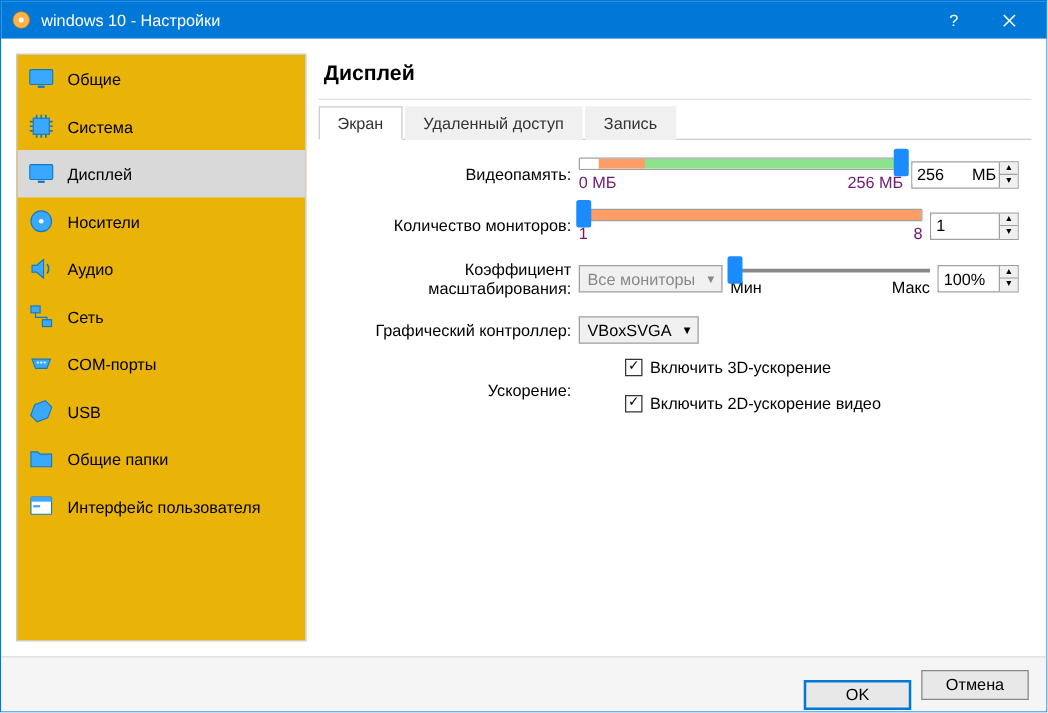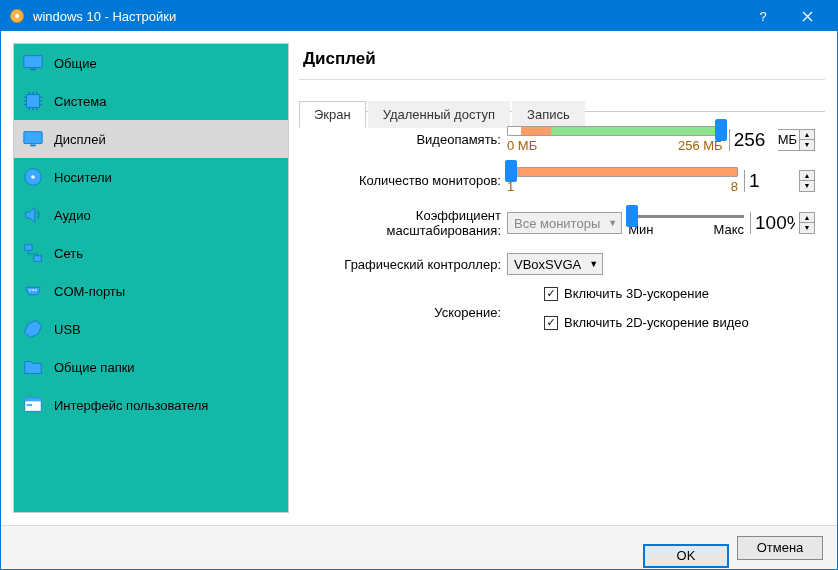--- a/index.html
+++ b/index.html
@@ -3,44 +3,44 @@
 <meta charset="utf-8">
 <style>
 * { box-sizing: border-box; margin: 0; padding: 0; font-family: "Segoe UI", Tahoma, sans-serif; font-size: 13px; }
 body { background: #fff; }
 .window { width: 838px; height: 570px; border: 1px solid #0078d7; display: flex; flex-direction: column; }
 .titlebar { height: 30px; background: #0078d7; color: #fff; display: flex; align-items: center; padding: 0 8px; }
 .titlebar .gear { width: 16px; height: 16px; margin-right: 8px; }
 .titlebar .title { flex: 1; font-size: 13px; }
 .titlebar .btn { width: 44px; height: 30px; display: flex; align-items: center; justify-content: center; color: #fff; }
 .content { flex: 1; display: flex; padding: 12px; gap: 10px; background: #fff; }
-.sidebar { width: 276px; border: 1px solid #cccccc; background: #14b8a6; overflow: hidden; }
+.sidebar { width: 232px; border: 1px solid #cccccc; background: #eab308; overflow: hidden; }
 .sidebar-item { display: flex; align-items: center; height: 38px; padding: 0 8px; gap: 10px; cursor: pointer; }
 .sidebar-item.selected { background: #d9d9d9; }
 .sidebar-item .icon { width: 22px; height: 22px; flex-shrink: 0; }
 .sidebar-item .label { font-size: 13px; color: #000; }
 .main { flex: 1; display: flex; flex-direction: column; }
 .page-title { font-size: 17px; font-weight: 600; padding: 6px 4px 10px 4px; border-bottom: 1px solid #ddd; margin-bottom: 0; }
 .tabs { display: flex; border-bottom: 1px solid #cccccc; margin-top: 4px; }
-.tab { padding: 5px 14px; border: 1px solid transparent; border-bottom: none; position: relative; top: 17px; cursor: pointer; background: #f0f0f0; margin-right: 2px; color: #333; }
+.tab { padding: 5px 14px; border: 1px solid transparent; border-bottom: none; position: relative; top: 1px; cursor: pointer; background: #f0f0f0; margin-right: 2px; color: #333; }
 .tab.active { background: #fff; border-color: #cccccc; border-bottom: 1px solid #fff; }
 .panel { padding: 14px 10px 10px 10px; }
 .row { display: flex; align-items: center; margin-bottom: 10px; min-height: 24px; }
 .row-label { width: 198px; text-align: right; padding-right: 6px; color: #000; }
 .row-body { flex: 1; display: flex; align-items: center; gap: 6px; }
 .slider-wrap { position: relative; flex: 1; display: flex; flex-direction: column; }
 .track { position: relative; height: 10px; border: 1px solid #a0a0a0; border-radius: 1px; display: flex; overflow: hidden; }
 .seg { height: 100%; }
 .seg.white { background: #fff; }
 .seg.orange { background: #ff9d66; }
 .seg.green { background: #8de28d; }
 .thumb { position: absolute; top: -7px; width: 12px; height: 22px; background: #1a8cff; border-radius: 2px; }
-.slider-labels { display: flex; justify-content: space-between; font-size: 12px; color: #a16207; margin-top: 2px; }
+.slider-labels { display: flex; justify-content: space-between; font-size: 12px; color: #701a75; margin-top: 2px; }
 .spinbox { display: flex; align-items: center; border: 1px solid #a0a0a0; height: 22px; background: #fff; }
-.spinbox input { border: none; width: 48px; text-align: left; padding: 0 4px; font-size: 19px; outline: none; }
+.spinbox input { border: none; width: 48px; text-align: left; padding: 0 4px; font-size: 13px; outline: none; }
 .spinbox .unit { padding-right: 2px; font-size: 13px; }
 .spin-btns { display: flex; flex-direction: column; border-left: 1px solid #a0a0a0; }
 .spin-btns div { width: 14px; height: 10px; font-size: 7px; text-align: center; line-height: 10px; background: #f0f0f0; cursor: pointer; }
 .spin-btns div:first-child { border-bottom: 1px solid #a0a0a0; }
 .combo { display: flex; align-items: center; border: 1px solid #a0a0a0; height: 22px; background: #f0f0f0; padding: 0 4px 0 6px; gap: 8px; cursor: pointer; text-align: center; }
 .combo.disabled { color: #888; }
 .combo .arrow { font-size: 9px; }
 .checkbox-row { display: flex; align-items: center; gap: 6px; margin-bottom: 8px; margin-left: 37px; }
 .checkbox { width: 14px; height: 14px; border: 1px solid #333; display: flex; align-items: center; justify-content: center; background: #fff; }
 .checkbox.checked::after { content: "✓"; font-size: 11px; color: #000; line-height: 1; }

